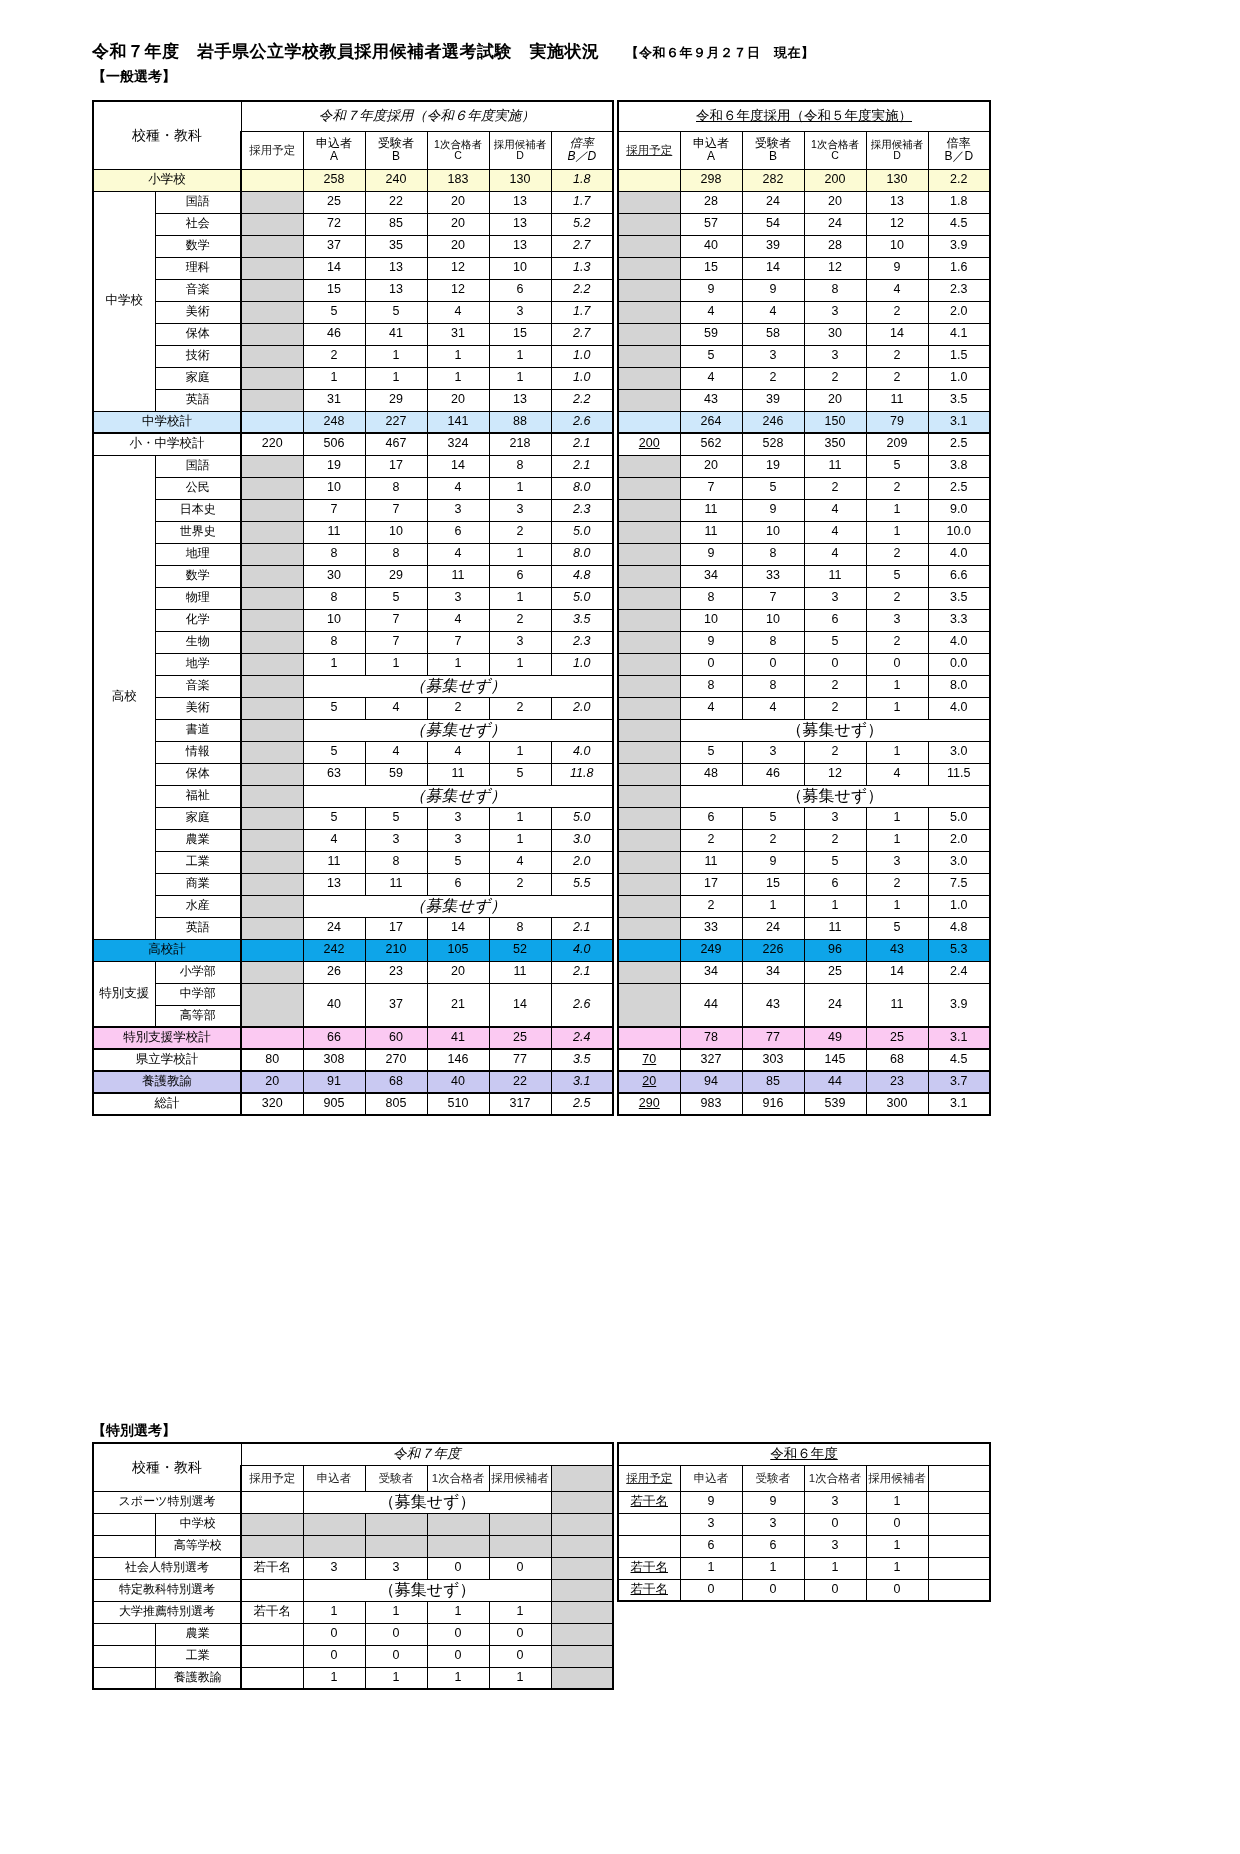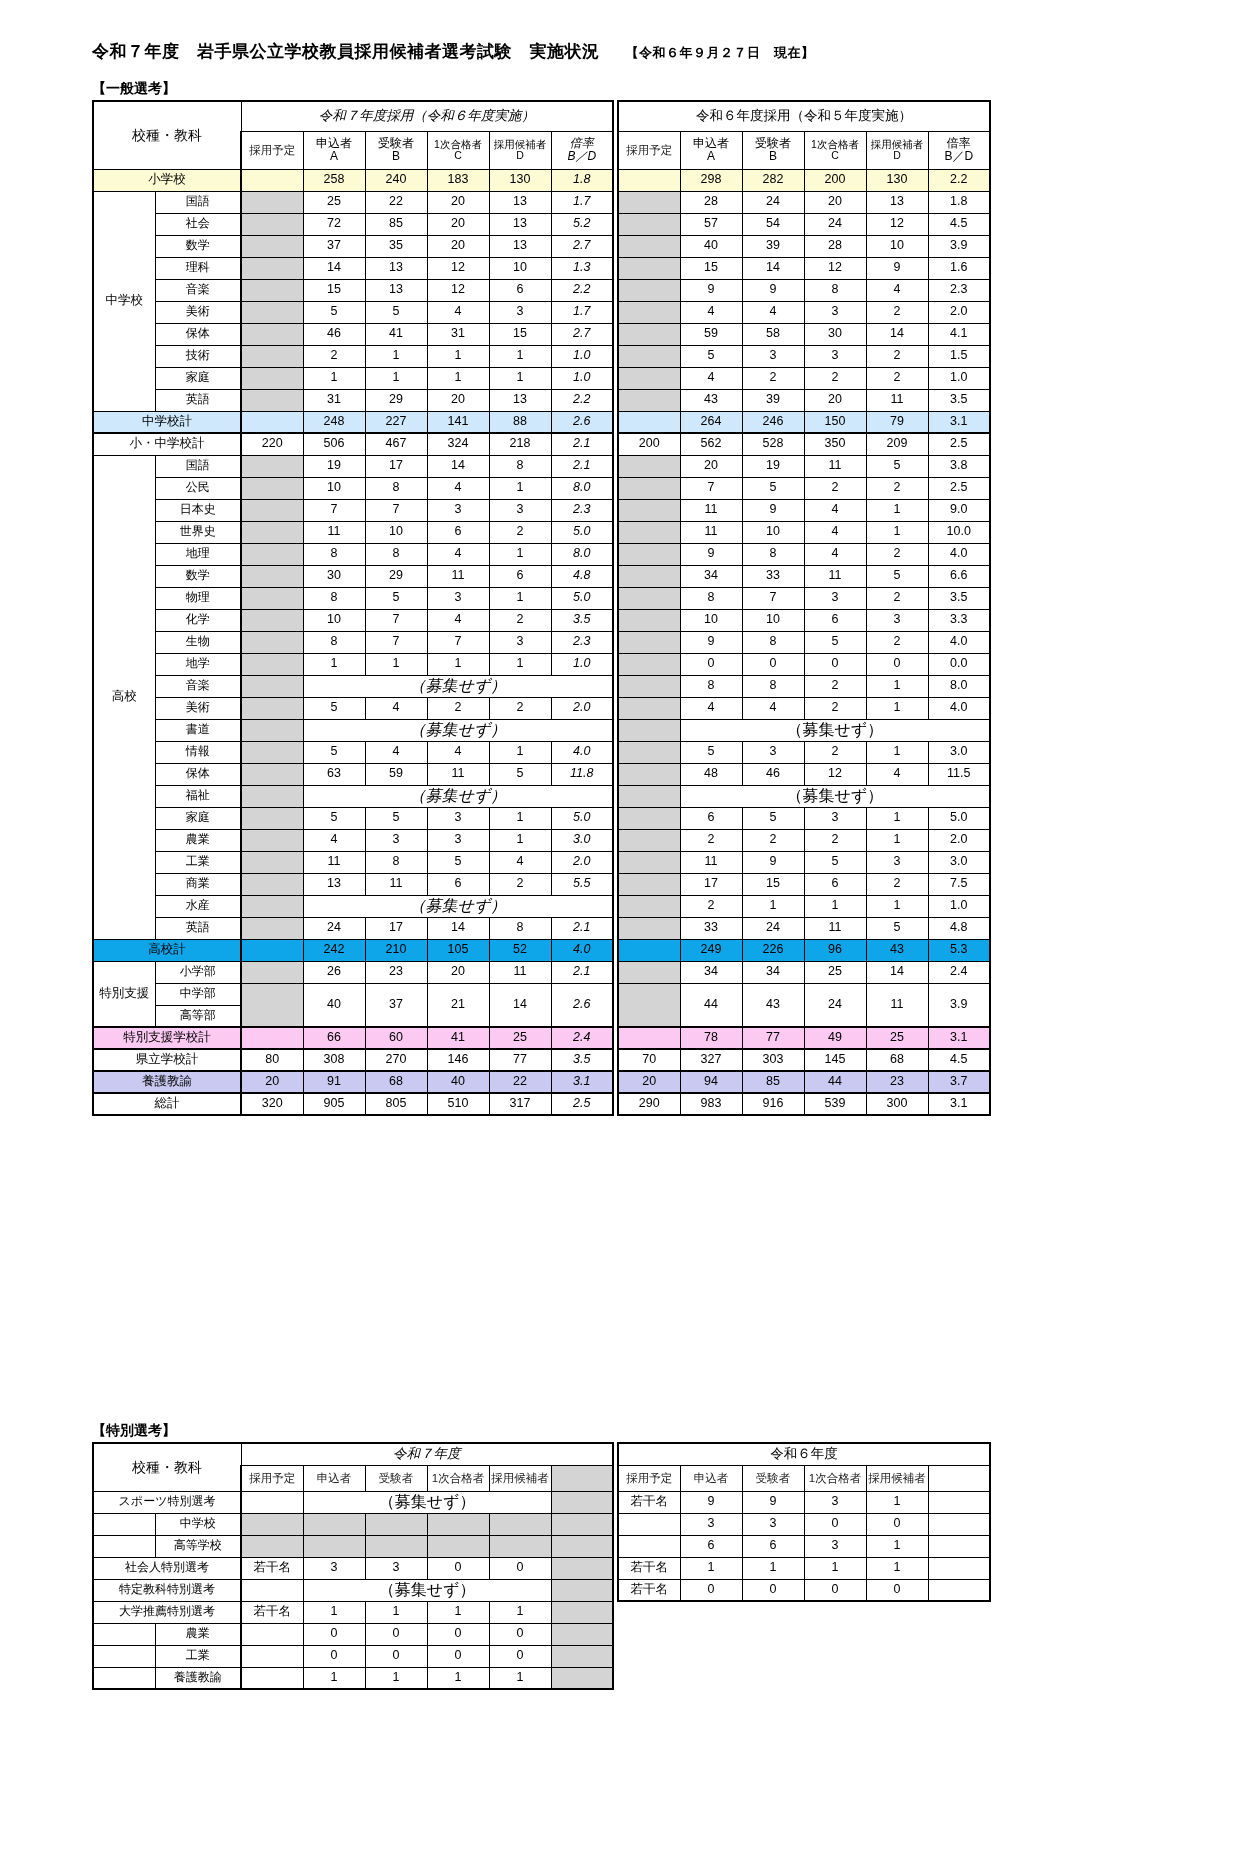--- a/index.html
+++ b/index.html
@@ -15,21 +15,21 @@
     position: absolute; left: 92px; top: 40px;
     font-size: 17px; font-weight: bold; color: #000;
     letter-spacing: 0.5px; white-space: nowrap;
   }
   .doc-title .asof { font-size: 13px; font-weight: bold; margin-left: 26px; }
 
   .section-label {
     position: absolute; left: 92px;
     font-size: 14px; font-weight: bold; color: #000;
   }
-  #label-general { top: 80px; }
+  #label-general { top: 68px; }
   #label-special { top: 1422px; }
 
   table.grid {
     position: absolute;
     border-collapse: collapse;
     table-layout: fixed;
     font-size: 12.5px;
     color: #000;
   }
   table.grid td, table.grid th {
@@ -44,21 +44,21 @@
   }
 
   
   #tbl-general { left: 92px; top: 100px; width: 868px; }
   #tbl-special { left: 92px; top: 1442px; width: 868px; }
 
   .outer-l { border-left: 2.5px solid #000 !important; }
   .outer-r { border-right: 2.5px solid #000 !important; }
   .outer-t { border-top: 2.5px solid #000 !important; }
   .outer-b { border-bottom: 2.5px solid #000 !important; }
-  .thick-l { border-left: 2.5px solid #000 !important; }
+  .thick-l { border-left: 2.5px solid #000 !important; text-decoration: underline; }
   .thick-r { border-right: 2.5px solid #000 !important; font-style: italic; }
   .thick-t { border-top: 2px solid #000 !important; }
 
   .hdr-group { font-size: 13.5px; height: 26px; }
   .hdr-sub { font-size: 12px; height: 42px; }
   .hdr-sub .l1 { display:block; }
   .hdr-sub .l2 { display:block; }
   .hdr-cat { font-size: 14px; font-weight: bold; }
   .small-hdr { font-size: 10.5px; }
   .plan-hdr { font-size: 11.5px; color: #222; }

